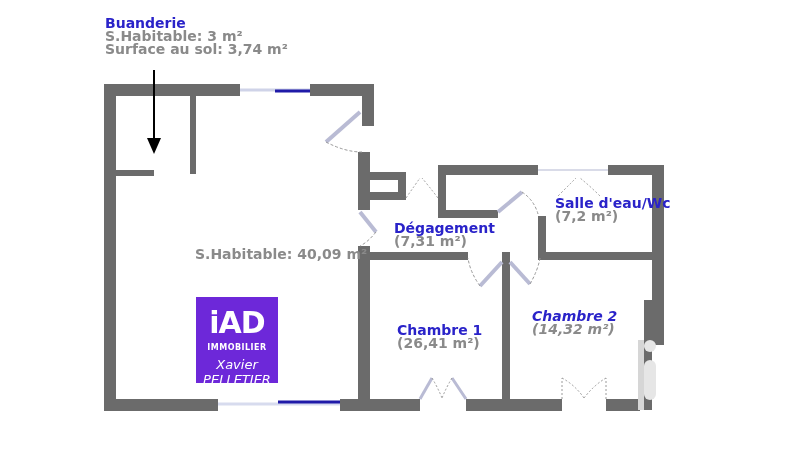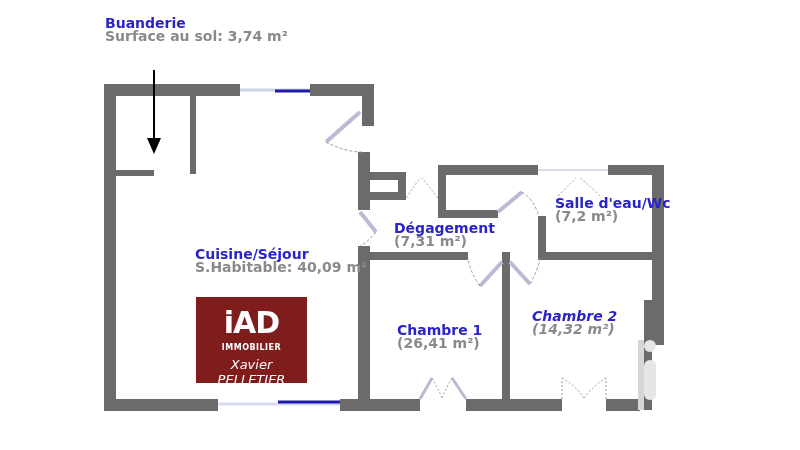--- a/index.html
+++ b/index.html
@@ -1,21 +1,21 @@
 <!DOCTYPE html>
 <html><head>
 <meta charset="utf-8">
 <style>
   html, body { margin: 0; padding: 0; background: #ffffff; }
   body { width: 800px; height: 450px; position: relative; overflow: hidden; font-family: "DejaVu Sans", sans-serif; }
   .plan { position: absolute; left: 0; top: 0; width: 800px; height: 450px; }
   .label { position: absolute; font-size: 14px; line-height: 13px; white-space: nowrap; }
   .label .title { color: #2a23c9; font-weight: bold; display: block; }
   .label .sub { color: #8a8a8a; font-weight: bold; display: block; }
-  .logo { position: absolute; left: 196px; top: 297px; width: 111px; height: 86px; background: #7f1d1d; color: #fff; text-align: center; }
+  .logo { position: absolute; left: 196px; top: 297px; width: 82px; height: 86px; background: #6d28d9; color: #fff; text-align: center; }
   .logo .brand { font-family: "DejaVu Sans", sans-serif; font-weight: bold; font-size: 30px; letter-spacing: -1px; margin-top: 10px; line-height: 32px; display: block; }
   .logo .sub1 { font-weight: bold; font-size: 8px; letter-spacing: 0.5px; display: block; margin-top: 4px; }
   .logo .agent { font-style: italic; font-size: 13px; display: block; margin-top: 5px; }
 </style>
 </head>
 <body>
 
 <svg class="plan" viewBox="0 0 800 450" xmlns="http://www.w3.org/2000/svg">
   <g fill="#6b6b6b">
 
@@ -113,25 +113,25 @@
   </g>
 
   <g fill="#e6e6e6">
     <circle cx="650" cy="346" r="6"></circle>
     <rect x="644" y="360" width="12" height="40" rx="6"></rect>
   </g>
 </svg>
 
 <div class="label" style="left:105px; top:17px;">
   <span class="title">Buanderie</span>
+  <span class="sub">S.Habitable: 3 m²</span>
   <span class="sub">Surface au sol: 3,74 m²</span>
 </div>
 
 <div class="label" style="left:195px; top:248px;">
-  <span class="title">Cuisine/Séjour</span>
   <span class="sub">S.Habitable: 40,09 m²</span>
 </div>
 
 <div class="label" style="left:394px; top:222px;">
   <span class="title">Dégagement</span>
   <span class="sub">(7,31 m²)</span>
 </div>
 
 <div class="label" style="left:555px; top:197px;">
   <span class="title">Salle d'eau/Wc</span>

